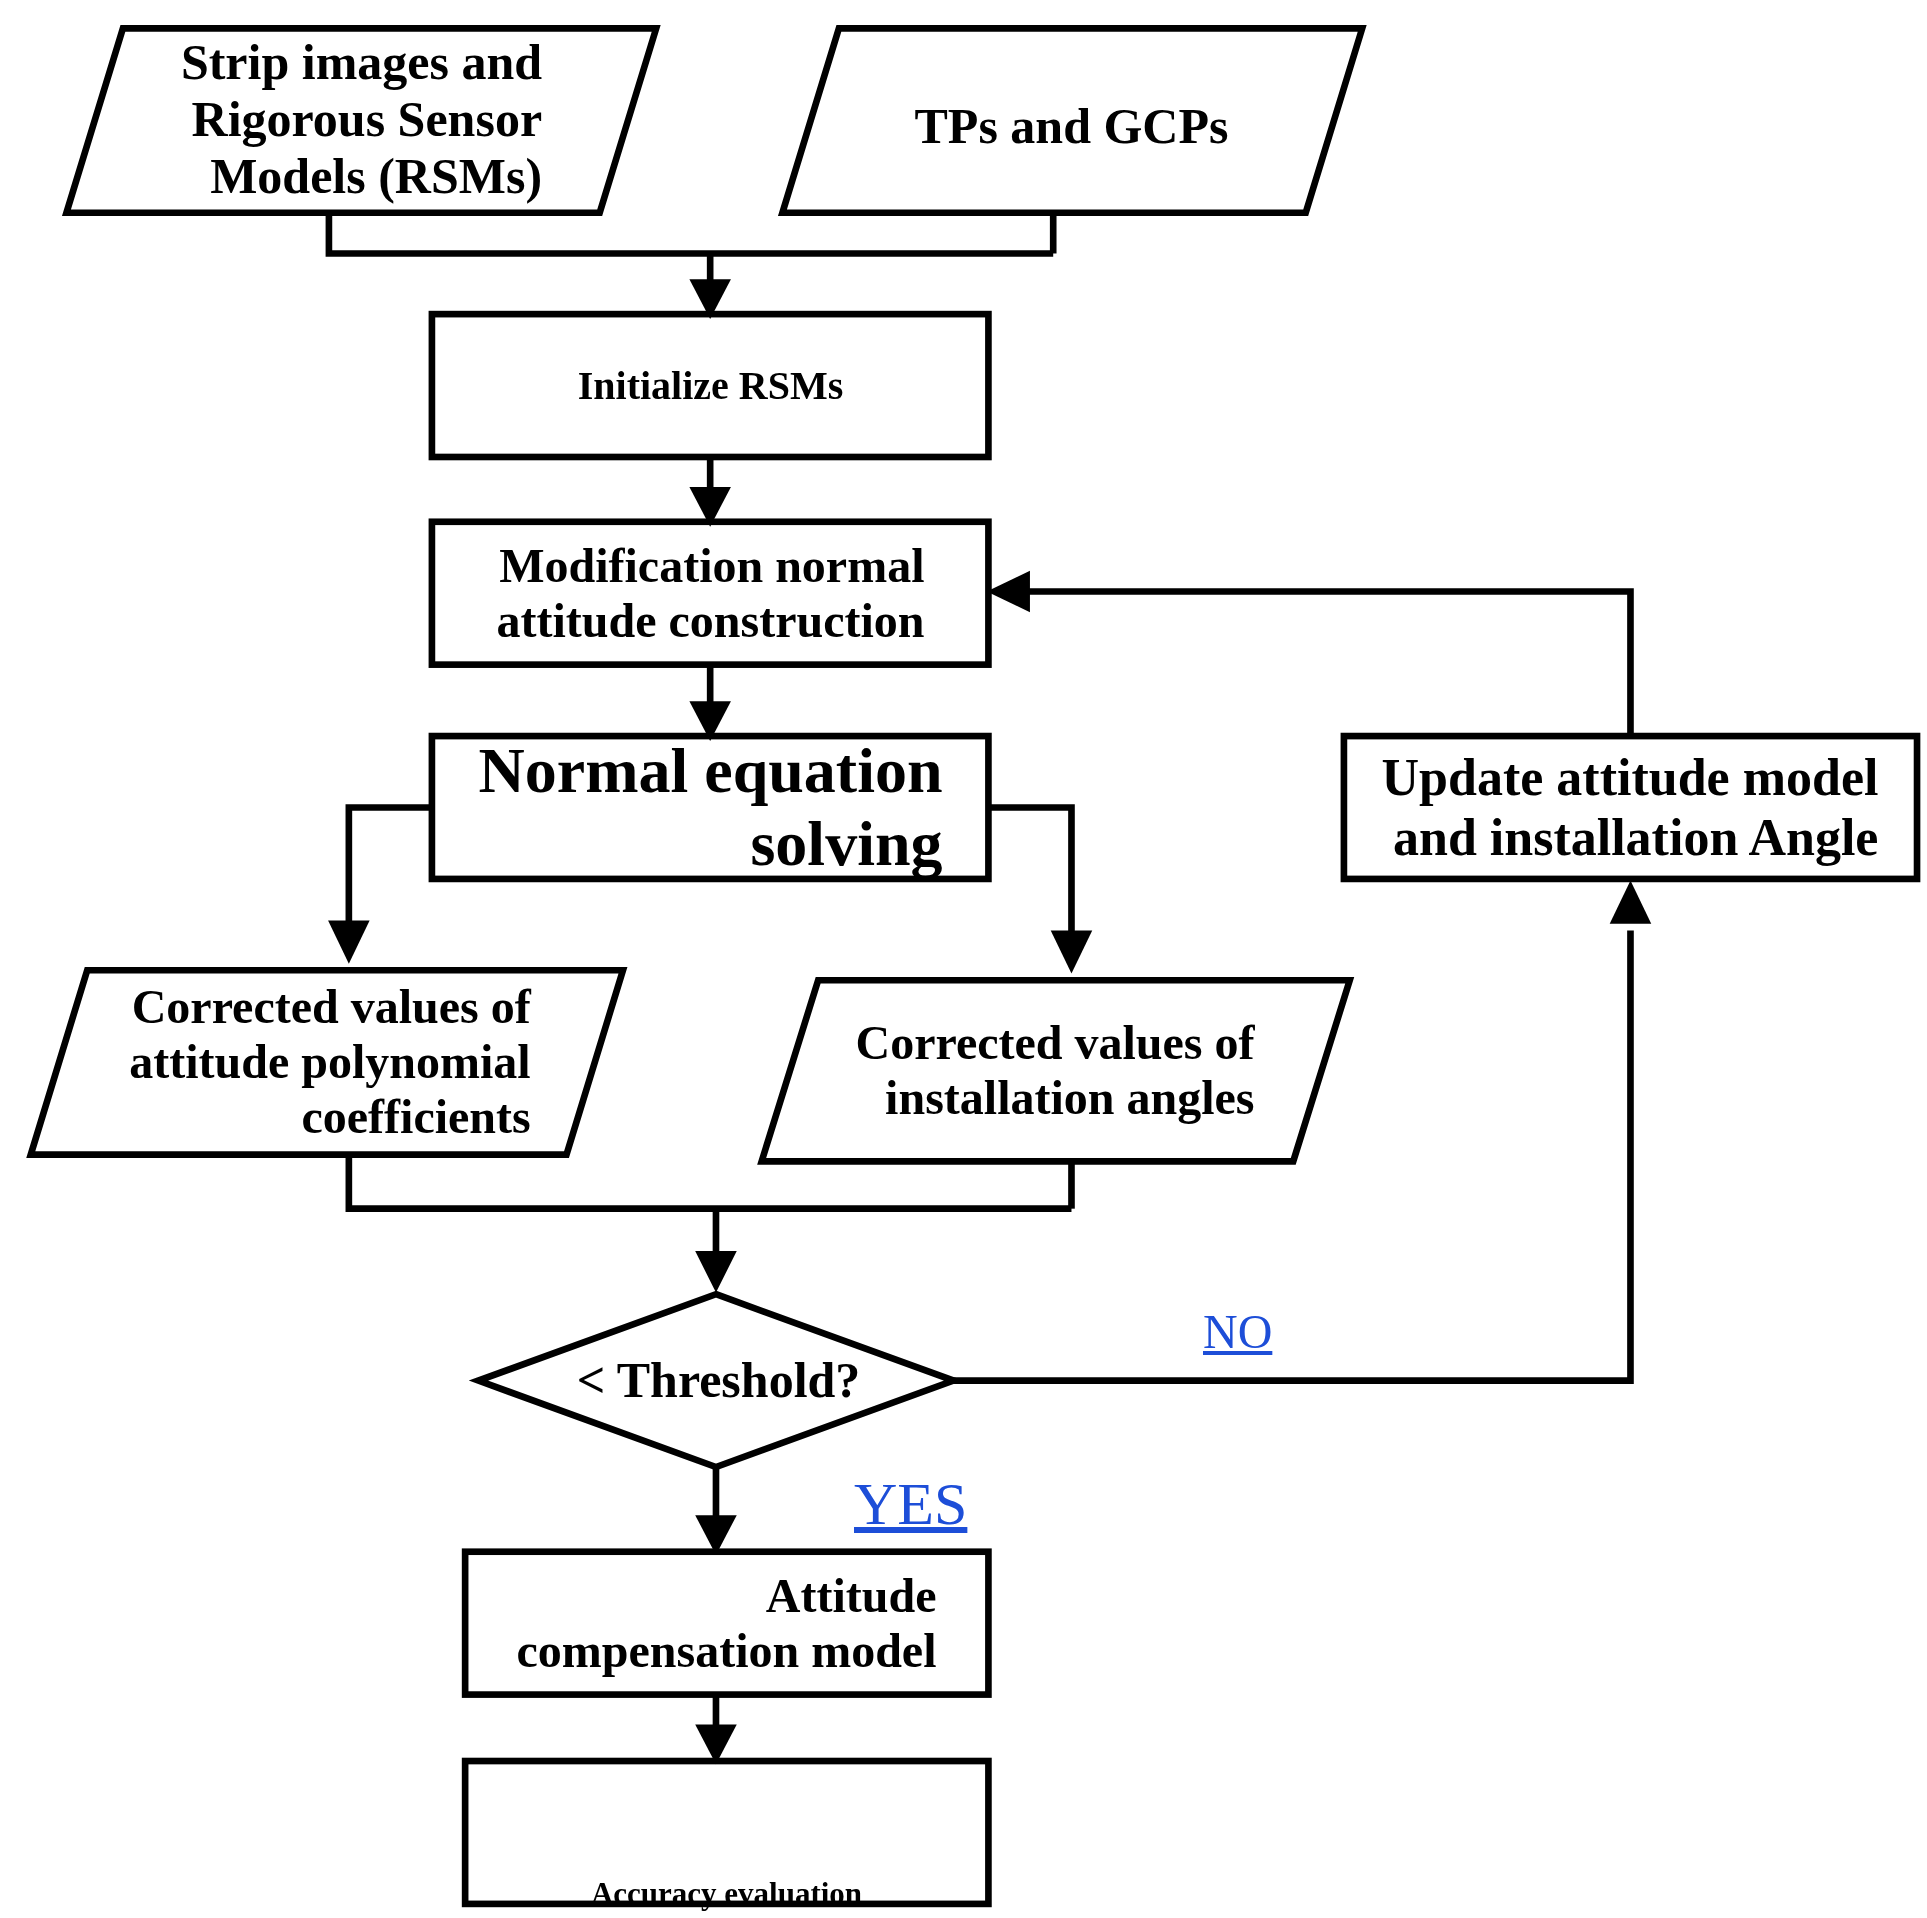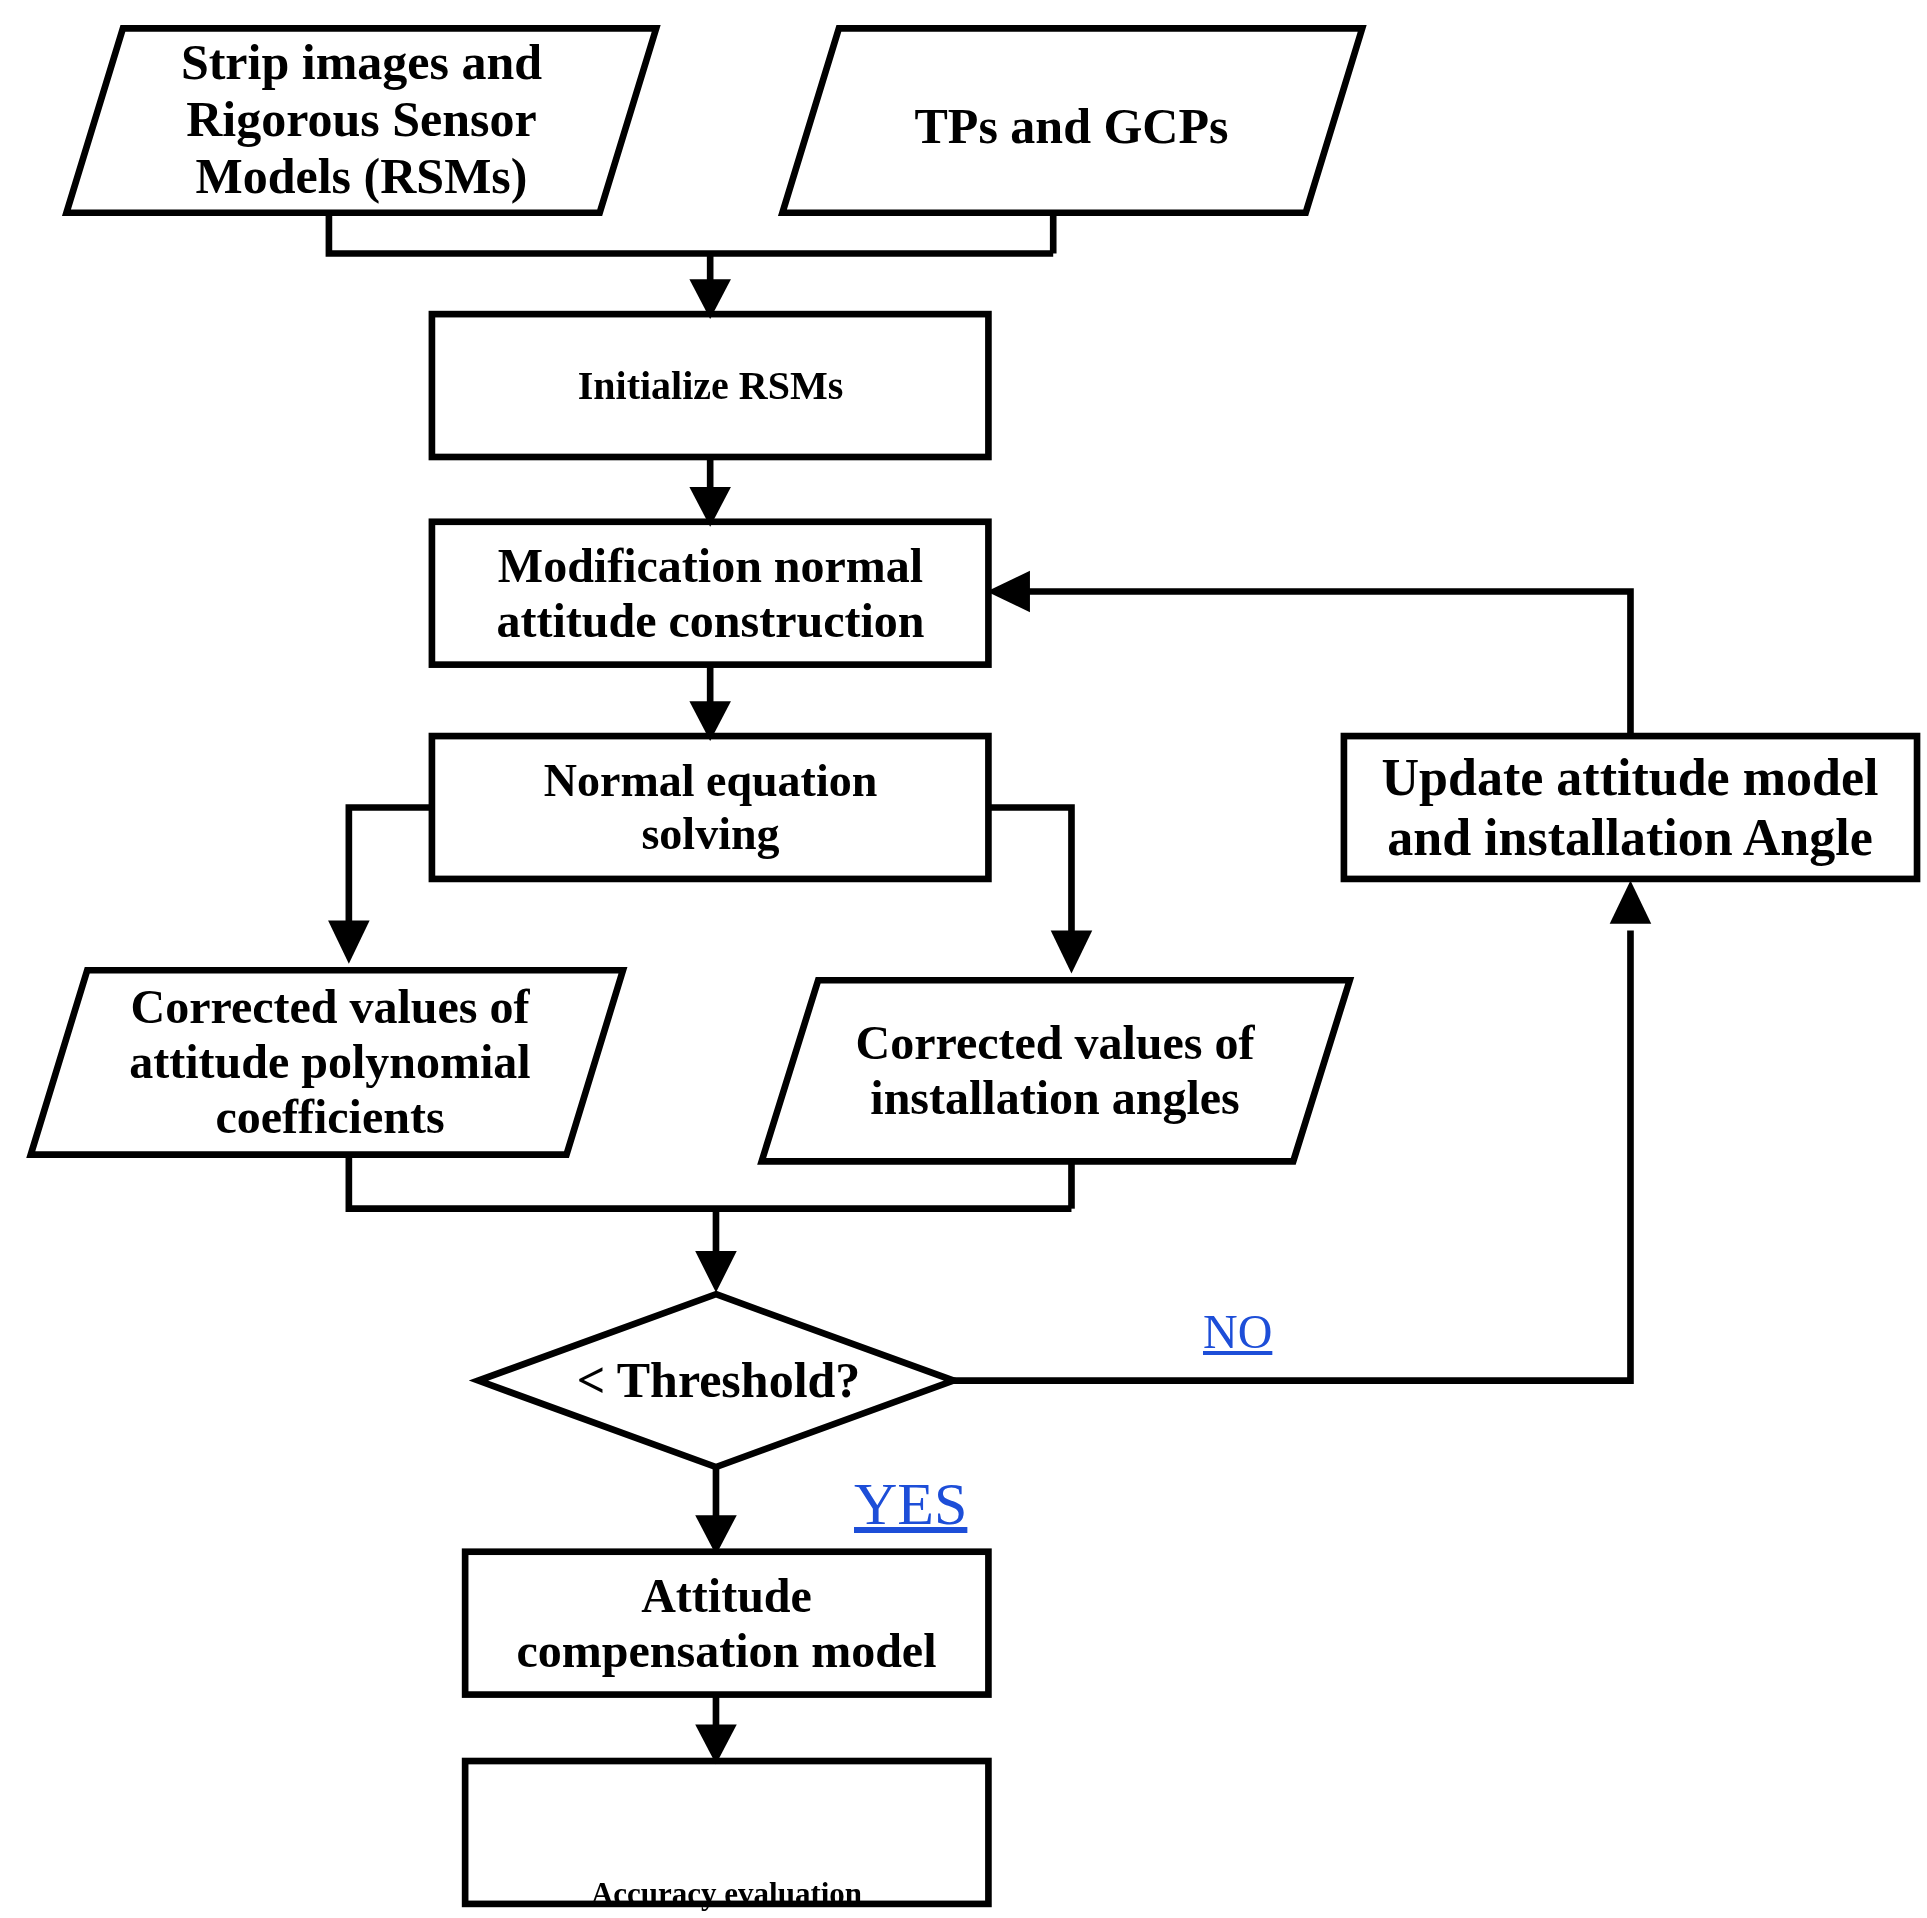--- a/index.html
+++ b/index.html
@@ -36,21 +36,21 @@
   }
   .arrowhead {
     fill: #000000;
     stroke: none;
   }
   .node-label {
     position: absolute;
     display: flex;
     align-items: center;
     justify-content: center;
-    text-align: center;
+    text-align: right;
     font-family: "Liberation Serif", "DejaVu Serif", serif;
     font-weight: bold;
     color: #000000;
     line-height: 1.14;
     white-space: pre-line;
     pointer-events: none;
   }
   .edge-label {
     position: absolute;
     font-family: "Liberation Serif", "DejaVu Serif", serif;
@@ -133,21 +133,21 @@
 Rigorous Sensor
 Models (RSMs)</div>
 
   <div class="node-label" style="left:810px; top:30px; width:523px; height:193px; font-size:50px;">TPs and GCPs</div>
 
   <div class="node-label" style="left:432px; top:314px; width:557px; height:143px; font-size:40px;">Initialize RSMs</div>
 
   <div class="node-label" style="left:432px; top:522px; width:557px; height:143px; font-size:48px;">Modification normal
 attitude construction</div>
 
-  <div class="node-label" style="left:432px; top:736px; width:557px; height:143px; font-size:46px;">Normal equation
+  <div class="node-label" style="left:432px; top:736px; width:557px; height:143px; font-size:64px;">Normal equation
 solving</div>
 
   <div class="node-label" style="left:56px; top:967px; width:548px; height:191px; font-size:48px;">Corrected values of
 attitude polynomial
 coefficients</div>
 
   <div class="node-label" style="left:789px; top:977px; width:532px; height:188px; font-size:48px;">Corrected values of
 installation angles</div>
 
   <div class="node-label" style="left:1339px; top:736px; width:582px; height:143px; font-size:52px;">Update attitude model

